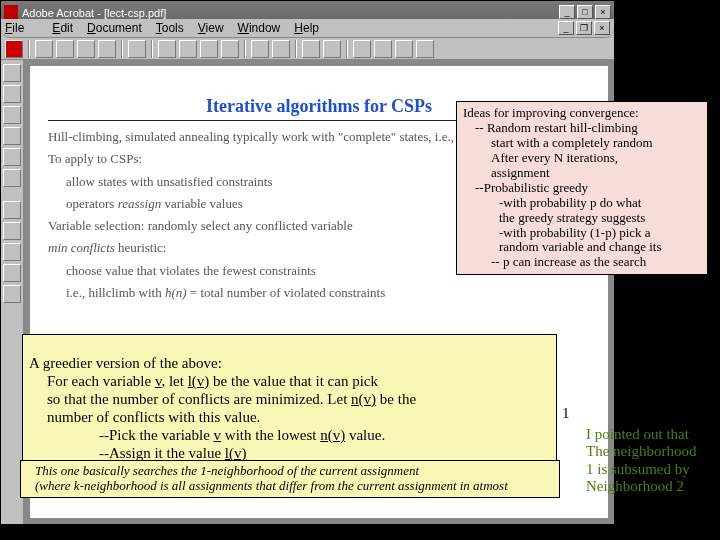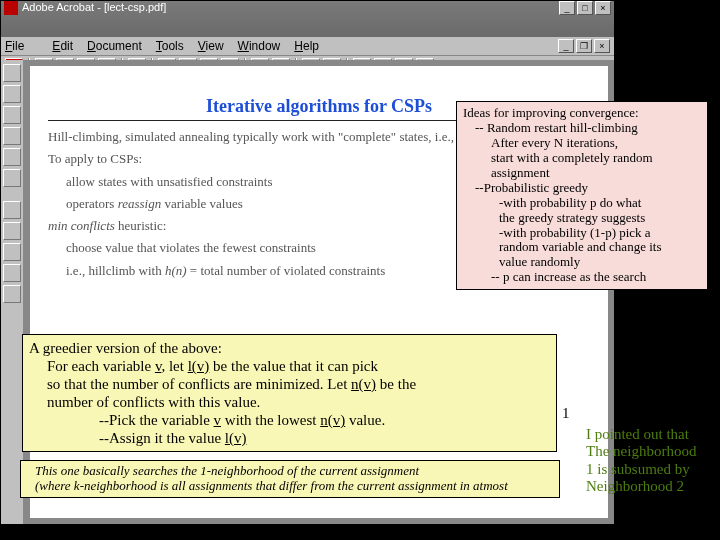--- a/index.html
+++ b/index.html
@@ -1,42 +1,42 @@
 <!DOCTYPE html>
 <html><head>
 <meta charset="utf-8">
 <style>
   * { box-sizing: border-box; margin: 0; padding: 0; }
   body { font-family: "Times New Roman", serif; font-size: 13px; background: #000; width: 720px; height: 540px; overflow: hidden; position: relative; }
   .app { position: absolute; left: 0; top: 0; width: 615px; height: 525px; background: #c0c0c0; border: 1px solid #000; }
-  .titlebar { background: linear-gradient(#7a7a7a,#6a6a6a); color: #fff; height: 36px; display: flex; align-items: flex-start; padding: 0 3px; font-family: Tahoma, sans-serif; font-size: 11px; }
+  .titlebar { background: linear-gradient(#7a7a7a,#6a6a6a); color: #fff; height: 18px; display: flex; align-items: flex-end; padding: 0 3px; font-family: Tahoma, sans-serif; font-size: 11px; }
   .titlebar .icon { width: 14px; height: 14px; background: #b00; margin-right: 4px; }
   .titlebar .spacer { flex: 1; }
   .titlebar .winbtn { width: 16px; height: 14px; background: #c0c0c0; border: 1px solid #fff; border-right-color:#555; border-bottom-color:#555; margin-left: 2px; font-size: 9px; text-align:center; line-height:12px; color:#000; font-family: sans-serif;}
-  .menubar { background: #c0c0c0; height: 19px; display: flex; align-items: center; padding: 0 4px; font-family: Tahoma, sans-serif; font-size: 12px; border-bottom: 1px solid #888;}
+  .menubar { background: #c0c0c0; height: 19px; display: flex; align-items: center; padding: 0 4px; font-family: Tahoma, sans-serif; font-size: 12px; border-bottom: 1px solid #888; border-radius: 9px;}
   .menubar span { margin-right: 14px; cursor: default; }
   .menubar span u { text-decoration: underline; }
   .menubar .spacer { flex:1; margin:0;}
   .menubar .winbtn { width: 16px; height: 14px; background: #c0c0c0; border: 1px solid #fff; border-right-color:#555; border-bottom-color:#555; margin-left: 2px; font-size: 9px; text-align:center; line-height:12px; color:#000; font-family: sans-serif;}
   .toolbar { background: #c0c0c0; height: 22px; border-bottom: 1px solid #888; display:flex; align-items:center; padding:0 4px; gap:3px;}
   .tbtn { width:18px; height:18px; border: 1px solid #fff; border-right-color:#777; border-bottom-color:#777; background:#c0c0c0; }
   .tbtn.red { background:#c00; }
   .sep { width:2px; height:18px; border-left:1px solid #888; border-right:1px solid #fff; margin:0 2px;}
   .sidebar { position:absolute; left:0; top:59px; width:23px; bottom:0; background:#c0c0c0; border-right:1px solid #888; display:flex; flex-direction:column; gap:3px; padding-top:4px; align-items:center;}
   .sbtn { width:18px; height:18px; border:1px solid #fff; border-right-color:#777; border-bottom-color:#777;}
   .content { position:absolute; left:23px; top:59px; right:0; bottom:0; background:#888; padding:6px; overflow:hidden;}
   .page { background:#fff; width:100%; height:100%; padding: 30px 18px 10px 18px; font-family:"Times New Roman", serif; color:#333;}
   .page h2 { text-align:center; font-size:18px; font-weight:bold; color:#1d4ed8; border-bottom:1px solid #222; padding-bottom:3px; margin-bottom:8px;}
   .page p { font-size:13px; color:#555; line-height:1.25; margin-bottom:6px;}
   .page .sub { margin-left:18px; }
   .note-ideas { position:absolute; right: 12px; top:101px; width: 252px; background:#f7dcda; border:1px solid #000; padding:4px 6px; font-family:"Times New Roman", serif; font-size:13px; line-height:1.15; z-index:20;}
   .note-ideas .i1 { margin-left:12px;}
   .note-ideas .i2 { margin-left:28px;}
   .note-ideas .i3 { margin-left:36px;}
-  .note-greedy { position:absolute; left:22px; top:334px; width:535px; background:#f9f7b6; border:1px solid #000; padding:4px 6px; font-size:15px; line-height:1.2; z-index:15;}
+  .note-greedy { position:absolute; left:22px; top:334px; width:535px; background:#f9f7b6; border:1px solid #000; padding:19px 6px; font-size:15px; line-height:1.2; z-index:15;}
   .note-greedy .i1 { margin-left:18px;}
   .note-greedy .i2 { margin-left:70px;}
   .note-neighborhood { position:absolute; left:20px; top:460px; width:540px; background:#f9f7b6; border:1px solid #000; padding:3px 14px; font-style:italic; font-size:13px; line-height:1.15; z-index:16;}
   .note-point { position:absolute; right:4px; top:426px; width:130px; font-size:15px; line-height:1.15; z-index:30; color:#4d7c0f;}
   .lbl { position:absolute; font-size:15px; color:#000; z-index:12;}
 </style>
 </head>
 <body>
 
 <div class="app">
@@ -101,39 +101,39 @@
     <div class="sbtn"></div>
     <div class="sbtn"></div>
   </div>
   <div class="content">
     <div class="page">
       <h2>Iterative algorithms for CSPs</h2>
       <p>Hill-climbing, simulated annealing typically work with "complete" states, i.e., all variables assigned</p>
       <p>To apply to CSPs:</p>
       <p class="sub">allow states with unsatisfied constraints</p>
       <p class="sub">operators <i>reassign</i> variable values</p>
+      <p>Variable selection: randomly select any conflicted variable</p>
       <p><i>min conflicts</i> heuristic:</p>
       <p class="sub">choose value that violates the fewest constraints</p>
       <p class="sub">i.e., hillclimb with <i>h(n)</i> = total number of violated constraints</p>
     </div>
   </div>
 </div>
 
 <div class="note-ideas">
   <div>Ideas for improving convergence:</div>
   <div class="i1">-- Random restart hill-climbing</div>
+  <div class="i2">start with a completely random</div>
   <div class="i2">After every N iterations,</div>
-  <div class="i2">start with a completely random</div>
   <div class="i2">assignment</div>
   <div class="i1">--Probabilistic greedy</div>
   <div class="i3">-with probability p do what</div>
   <div class="i3">the greedy strategy suggests</div>
   <div class="i3">-with probability (1-p) pick a</div>
   <div class="i3">random variable and change its</div>
-  <div class="i3">value randomly</div>
   <div class="i2">-- p can increase as the search</div>
 </div>
 
 <div class="note-greedy">
   <div>A greedier version of the above:</div>
   <div class="i1"><span>For each variable </span><u>v</u><span>, let </span><u>l(v)</u><span> be the value that it can pick</span></div>
   <div class="i1"><span>so that the number of conflicts are minimized. Let </span><u>n(v)</u><span> be the</span></div>
   <div class="i1">number of conflicts with this value.</div>
   <div class="i2"><span>--Pick the variable  </span><u>v</u><span> with the lowest </span><u>n(v)</u><span> value.</span></div>
   <div class="i2"><span>--Assign it the value </span><u>l(v)</u></div>

